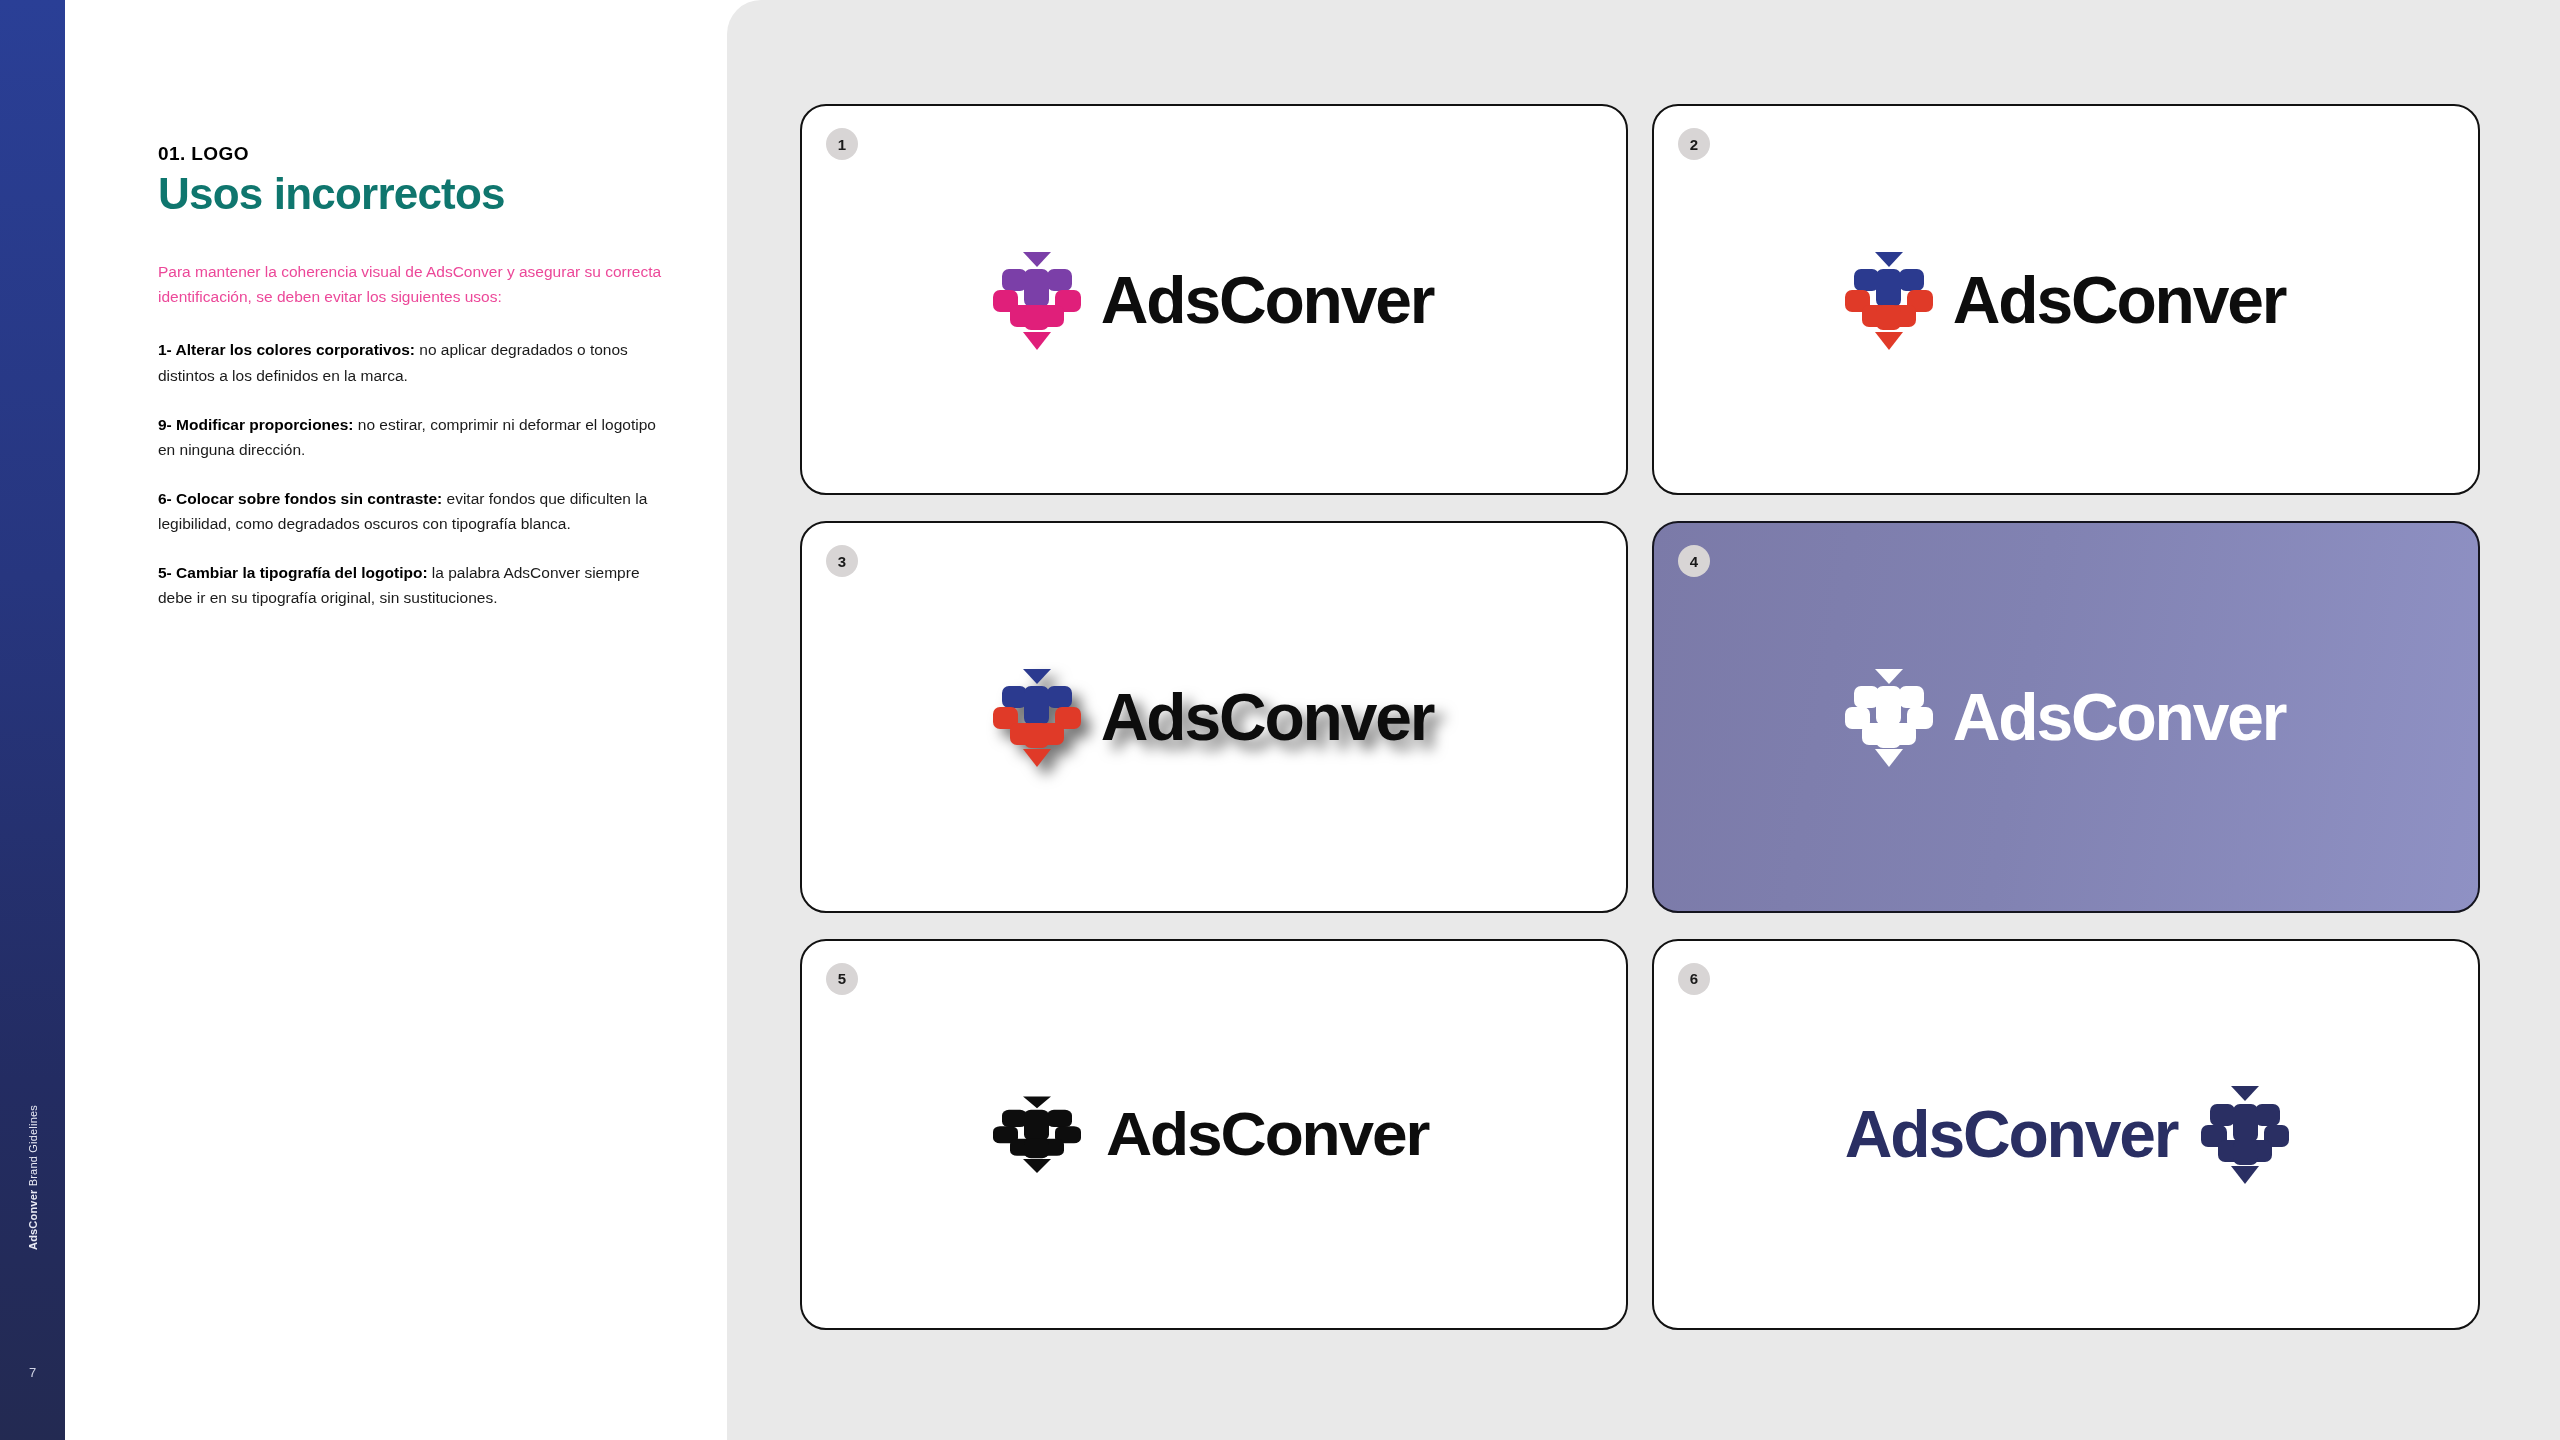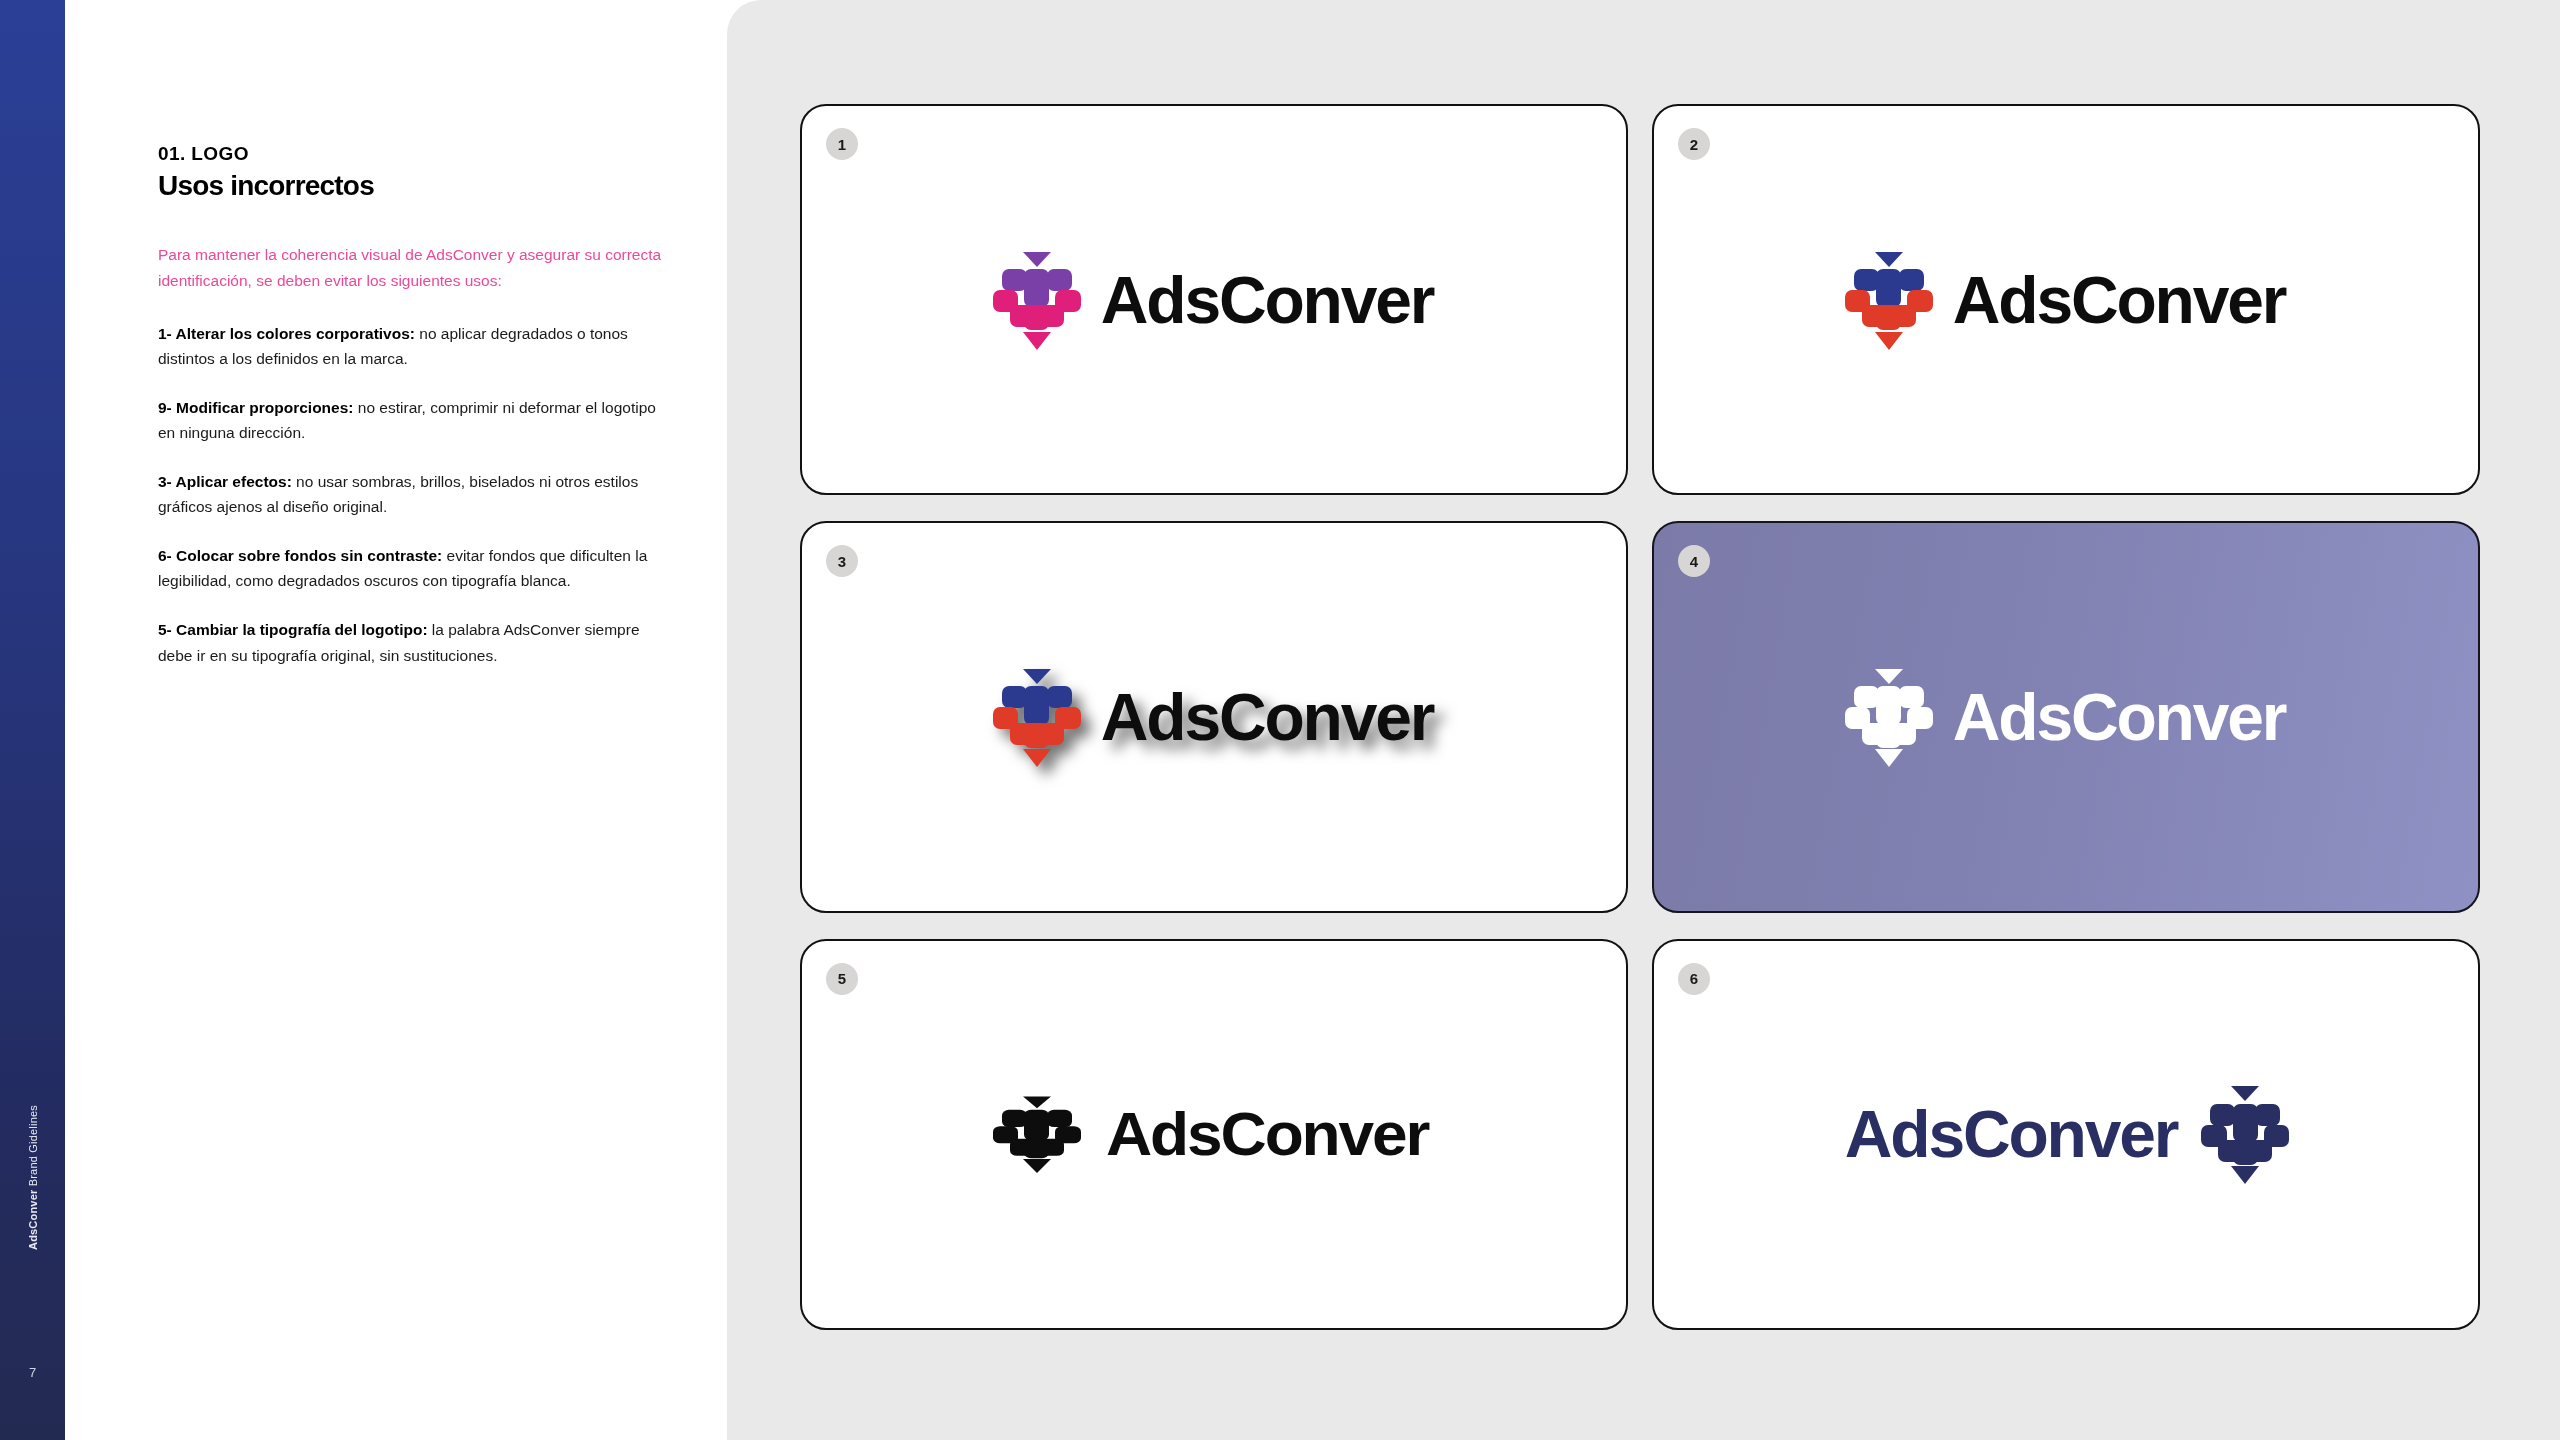--- a/index.html
+++ b/index.html
@@ -33,21 +33,21 @@
 
   
   #text-col{
     position:absolute;left:158px;top:143px;width:505px;
   }
   #eyebrow{
     font-size:19px;font-weight:bold;letter-spacing:.4px;color:#000;
     margin:0 0 6px 0;
   }
   #page-title{
-    font-size:28px;font-weight:bold;letter-spacing:-.8px;color:#000000;
+    font-size:44px;font-weight:bold;letter-spacing:-.8px;color:#0f766e;
     margin:0 0 42px 0;line-height:1.05;
   }
   #intro{
     font-size:15.5px;line-height:1.62;color:#ec4899;margin:0 0 28px 0;
   }
   .rule{
     font-size:15.5px;line-height:1.62;color:#1a1a1a;margin:0 4px 24px 0;
   }
   .rule b{font-weight:bold;color:#000;}
 
@@ -138,21 +138,20 @@
   <div id="page-num">7</div>
 </div>
 
 <div id="text-col">
   <div id="eyebrow">01. LOGO</div>
   <h1 id="page-title">Usos incorrectos</h1>
   <p id="intro">Para mantener la coherencia visual de AdsConver y asegurar su correcta identificación, se deben evitar los siguientes usos:</p>
   <div id="rules-list">
       <p class="rule"><b>1- Alterar los colores corporativos:</b><span> no aplicar degradados o tonos distintos a los definidos en la marca.</span></p>
       <p class="rule"><b>9- Modificar proporciones:</b><span> no estirar, comprimir ni deformar el logotipo en ninguna dirección.</span></p>
-      <p class="rule"><b>3- Aplicar efectos:</b><span> no usar sombras, brillos, biselados ni otros estilos gráficos ajenos al diseño original.</span></p>
       <p class="rule"><b>6- Colocar sobre fondos sin contraste:</b><span> evitar fondos que dificulten la legibilidad, como degradados oscuros con tipografía blanca.</span></p>
       <p class="rule"><b>5- Cambiar la tipografía del logotipo:</b><span> la palabra AdsConver siempre debe ir en su tipografía original, sin sustituciones.</span></p>
     </div>
 </div>
 
 <div id="panel"></div>
 <div id="grid">
     <div class="card card-1">
       <div class="badge">1</div>
       <div class="lockup">

